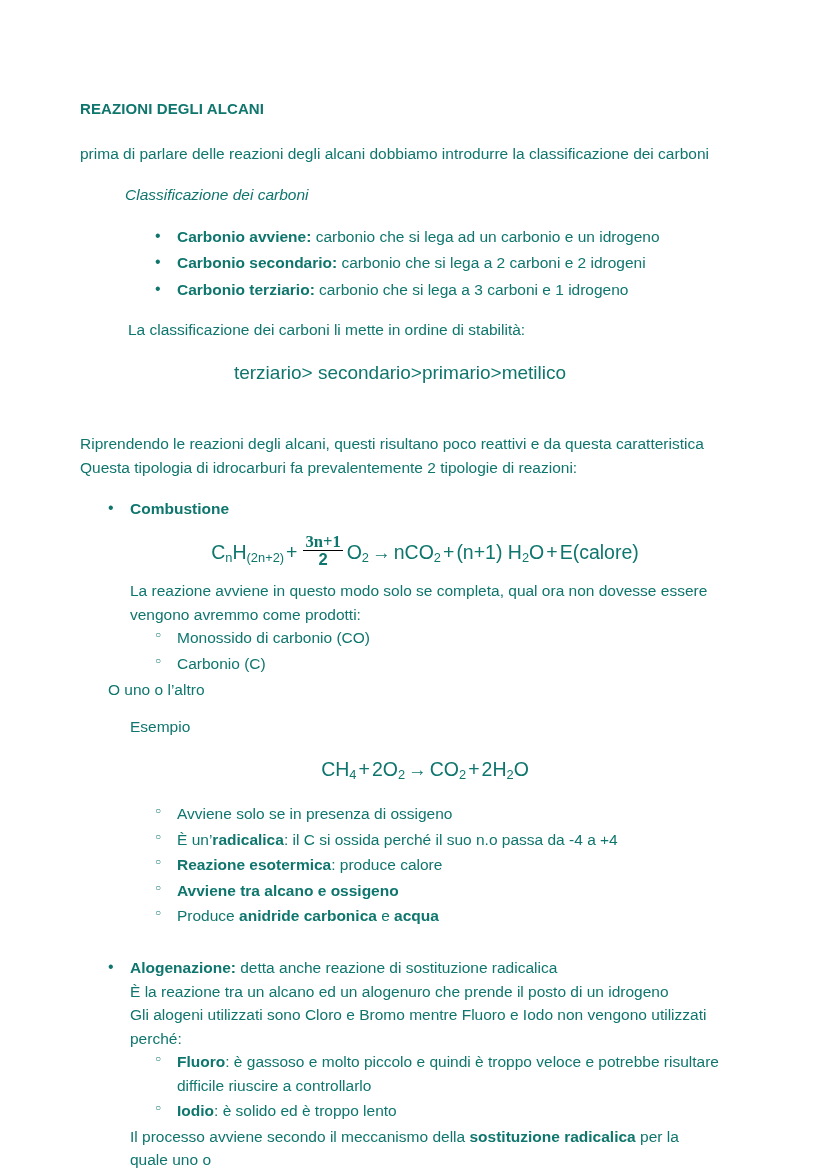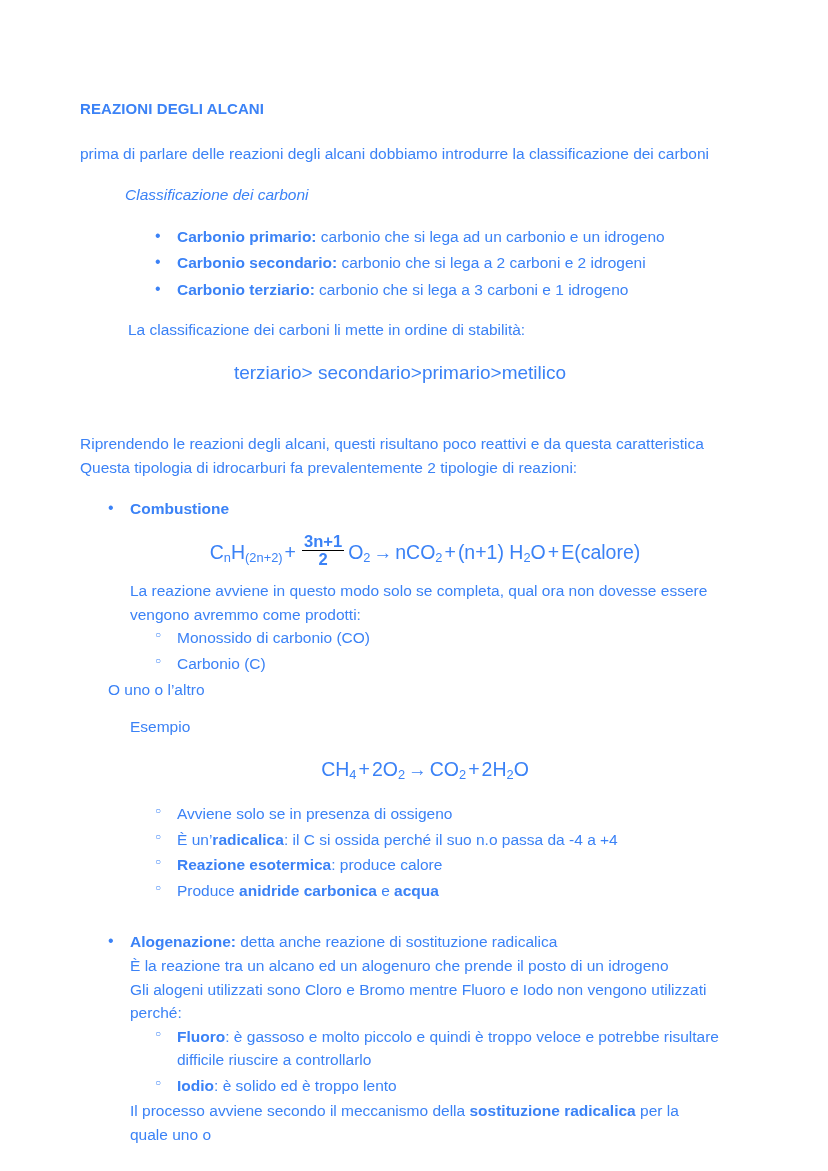--- a/index.html
+++ b/index.html
@@ -6,21 +6,21 @@
     margin: 0;
     padding: 0;
     background: #ffffff;
   }
   .page {
     position: relative;
     width: 828px;
     height: 1171px;
     background: #ffffff;
     font-family: "Liberation Sans", sans-serif;
-    color: #3b82f6;
+    color: #0f766e;
     font-size: 15.5px;
     line-height: 1.52;
     box-sizing: border-box;
     overflow: hidden;
   }
   .content {
     position: absolute;
     left: 80px;
     top: 98px;
     width: 640px;
@@ -89,20 +89,21 @@
     vertical-align: -0.42em;
     text-align: center;
     font-size: 0.85em;
     line-height: 1.08;
     margin: 0 4px;
   }
   .frac .num {
     display: block;
     font-weight: bold;
     padding: 0 2px;
+    font-family: Liberation Serif, serif;
   }
   .frac .den {
     display: block;
     border-top: 1.6px solid #000;
     font-weight: bold;
     padding-top: 0px;
   }
 
   ul.circles {
     list-style: none;
@@ -151,21 +152,21 @@
   <div class="content">
 
     <h1 class="doc-title">REAZIONI DEGLI ALCANI</h1>
 
     <p class="para">prima di parlare delle reazioni degli alcani dobbiamo introdurre la classificazione dei carboni</p>
 
     <div class="italic-head">Classificazione dei carboni</div>
 
     <ul class="bullets">
       <li>
-        <b>Carbonio primario:</b><span> carbonio che si lega ad un carbonio e un idrogeno</span>
+        <b>Carbonio avviene:</b><span> carbonio che si lega ad un carbonio e un idrogeno</span>
       </li>
       <li>
         <b>Carbonio secondario:</b><span> carbonio che si lega a 2 carboni e 2 idrogeni</span>
       </li>
       <li>
         <b>Carbonio terziario:</b><span> carbonio che si lega a 3 carboni e 1 idrogeno</span>
       </li>
     </ul>
 
     <p class="indent-para">La classificazione dei carboni li mette in ordine di stabilità:</p>
@@ -207,20 +208,23 @@
         <li>
           <span>Avviene solo se in presenza di ossigeno</span>
         </li>
         <li>
           <span>È un’</span><b>radicalica</b><span>: il C si ossida perché il suo n.o passa da -4 a +4</span>
         </li>
         <li>
           <b>Reazione esotermica</b><span>: produce calore</span>
         </li>
         <li>
+          <b>Avviene tra alcano e ossigeno</b>
+        </li>
+        <li>
           <span>Produce </span><b>anidride carbonica</b><span> e </span><b>acqua</b>
         </li>
       </ul>
     </div>
 
     <div class="spacer-md"></div>
 
     <div class="bullet-block">
       <p><b>Alogenazione:</b><span> detta anche reazione di sostituzione radicalica</span></p>
       <p>È la reazione tra un alcano ed un alogenuro che prende il posto di un idrogeno</p>

